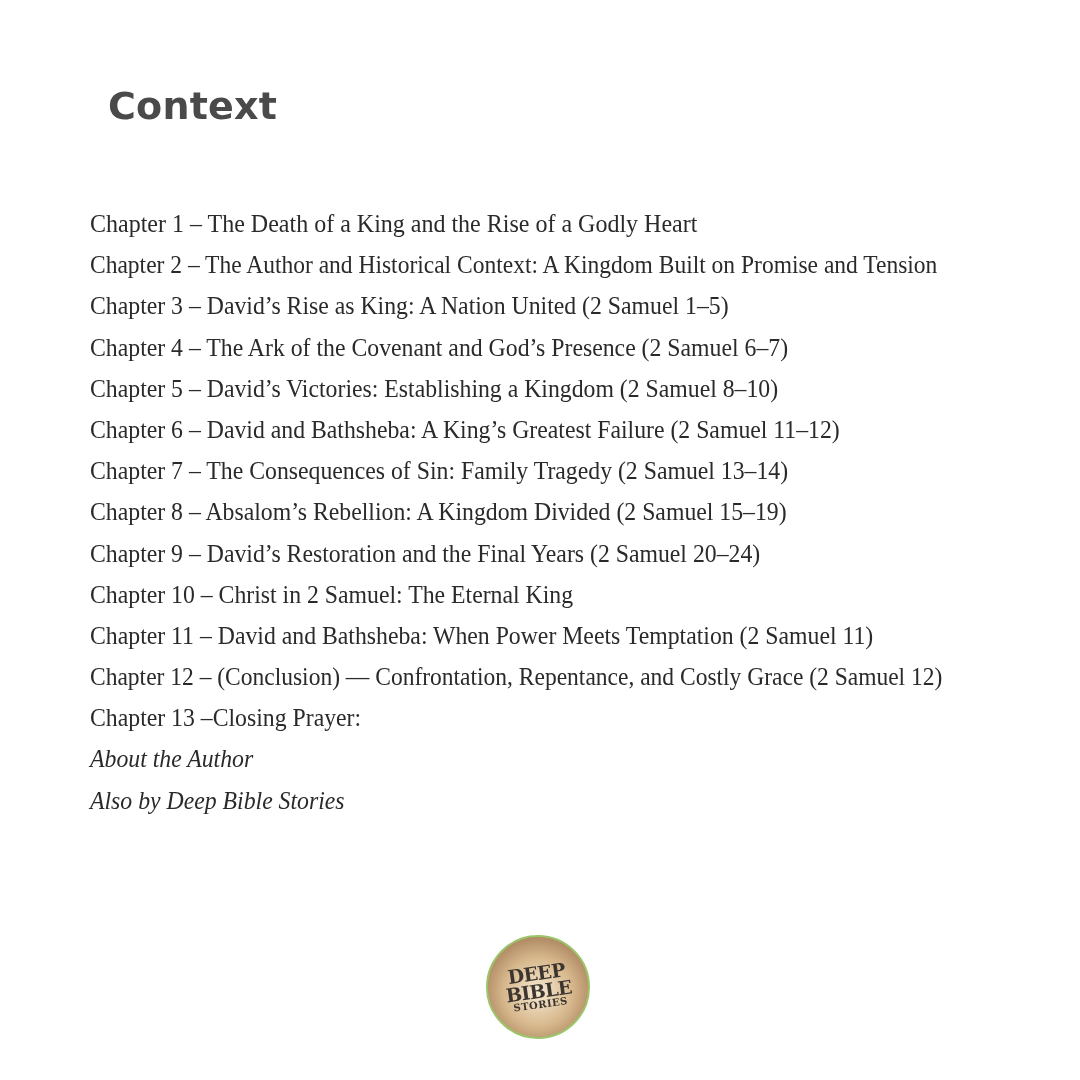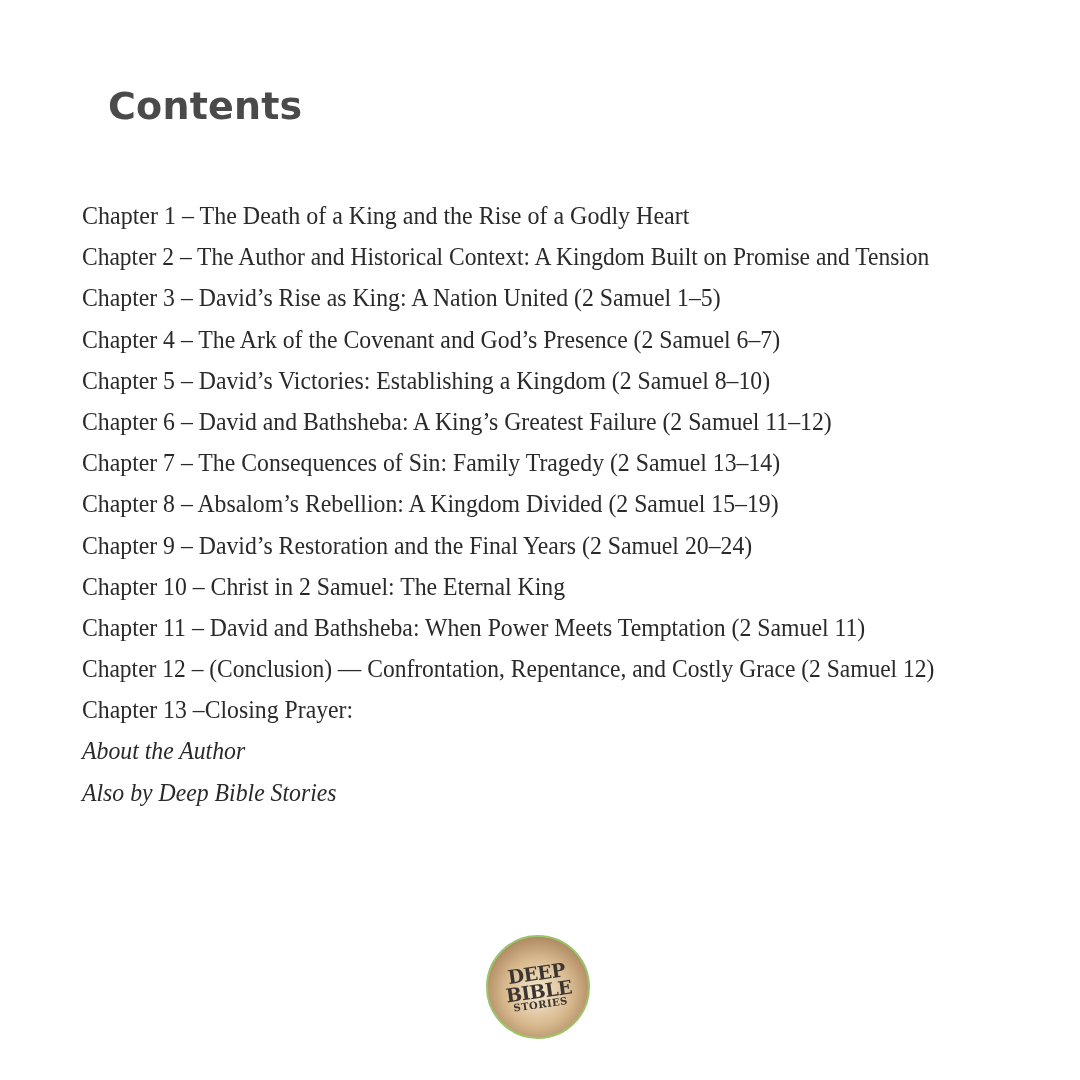--- a/index.html
+++ b/index.html
@@ -3,21 +3,21 @@
   <meta charset="utf-8">
   <style>
     html, body { margin: 0; padding: 0; background: #ffffff; }
     body { width: 1080px; height: 1080px; position: relative; overflow: hidden; }
     .title {
       position: absolute; left: 108px; top: 84px;
       font-family: "DejaVu Sans", sans-serif; font-weight: bold;
       font-size: 38px; color: #4a4a4a; letter-spacing: 0.2px; margin: 0;
     }
     .toc {
-      position: absolute; left: 78px; top: 193px; margin: 4px; padding: 0; list-style: none;
+      position: absolute; left: 78px; top: 193px; margin: 12px; padding: 0; list-style: none;
     }
     .toc li {
       font-family: "Liberation Serif", serif; font-size: 25px; color: #2a2a2a;
       height: 41.2px; line-height: 38px; white-space: nowrap;
       transform-origin: left center;
     }
     .toc li.italic { font-style: italic; }
     .logo {
       position: absolute; left: 486px; top: 935px; width: 104px; height: 104px;
       border-radius: 50%; border: 2px solid #9cc46a; box-sizing: border-box;
@@ -29,21 +29,21 @@
       transform: rotate(-8deg);
       display: flex; flex-direction: column; align-items: center; line-height: 0.95;
       font-family: "DejaVu Serif", serif; font-weight: bold; color: #3c3530;
     }
     .logo-text .l1, .logo-text .l2 { font-size: 19px; letter-spacing: -0.5px; }
     .logo-text .l3 { font-size: 10px; letter-spacing: 0.5px; }
   </style>
 </head>
 <body>
 
-<h1 class="title">Contents</h1>
+<h1 class="title">Context</h1>
 
 <ul class="toc">
   <li style="transform:scaleX(0.96)">Chapter 1 – The Death of a King and the Rise of a Godly Heart</li>
   <li style="transform:scaleX(0.94)">Chapter 2 – The Author and Historical Context: A Kingdom Built on Promise and Tension</li>
   <li style="transform:scaleX(0.95)">Chapter 3 – David’s Rise as King: A Nation United (2 Samuel 1–5)</li>
   <li style="transform:scaleX(0.95)">Chapter 4 – The Ark of the Covenant and God’s Presence (2 Samuel 6–7)</li>
   <li style="transform:scaleX(0.95)">Chapter 5 – David’s Victories: Establishing a Kingdom (2 Samuel 8–10)</li>
   <li style="transform:scaleX(0.95)">Chapter 6 – David and Bathsheba: A King’s Greatest Failure (2 Samuel 11–12)</li>
   <li style="transform:scaleX(0.95)">Chapter 7 – The Consequences of Sin: Family Tragedy (2 Samuel 13–14)</li>
   <li style="transform:scaleX(0.95)">Chapter 8 – Absalom’s Rebellion: A Kingdom Divided (2 Samuel 15–19)</li>

